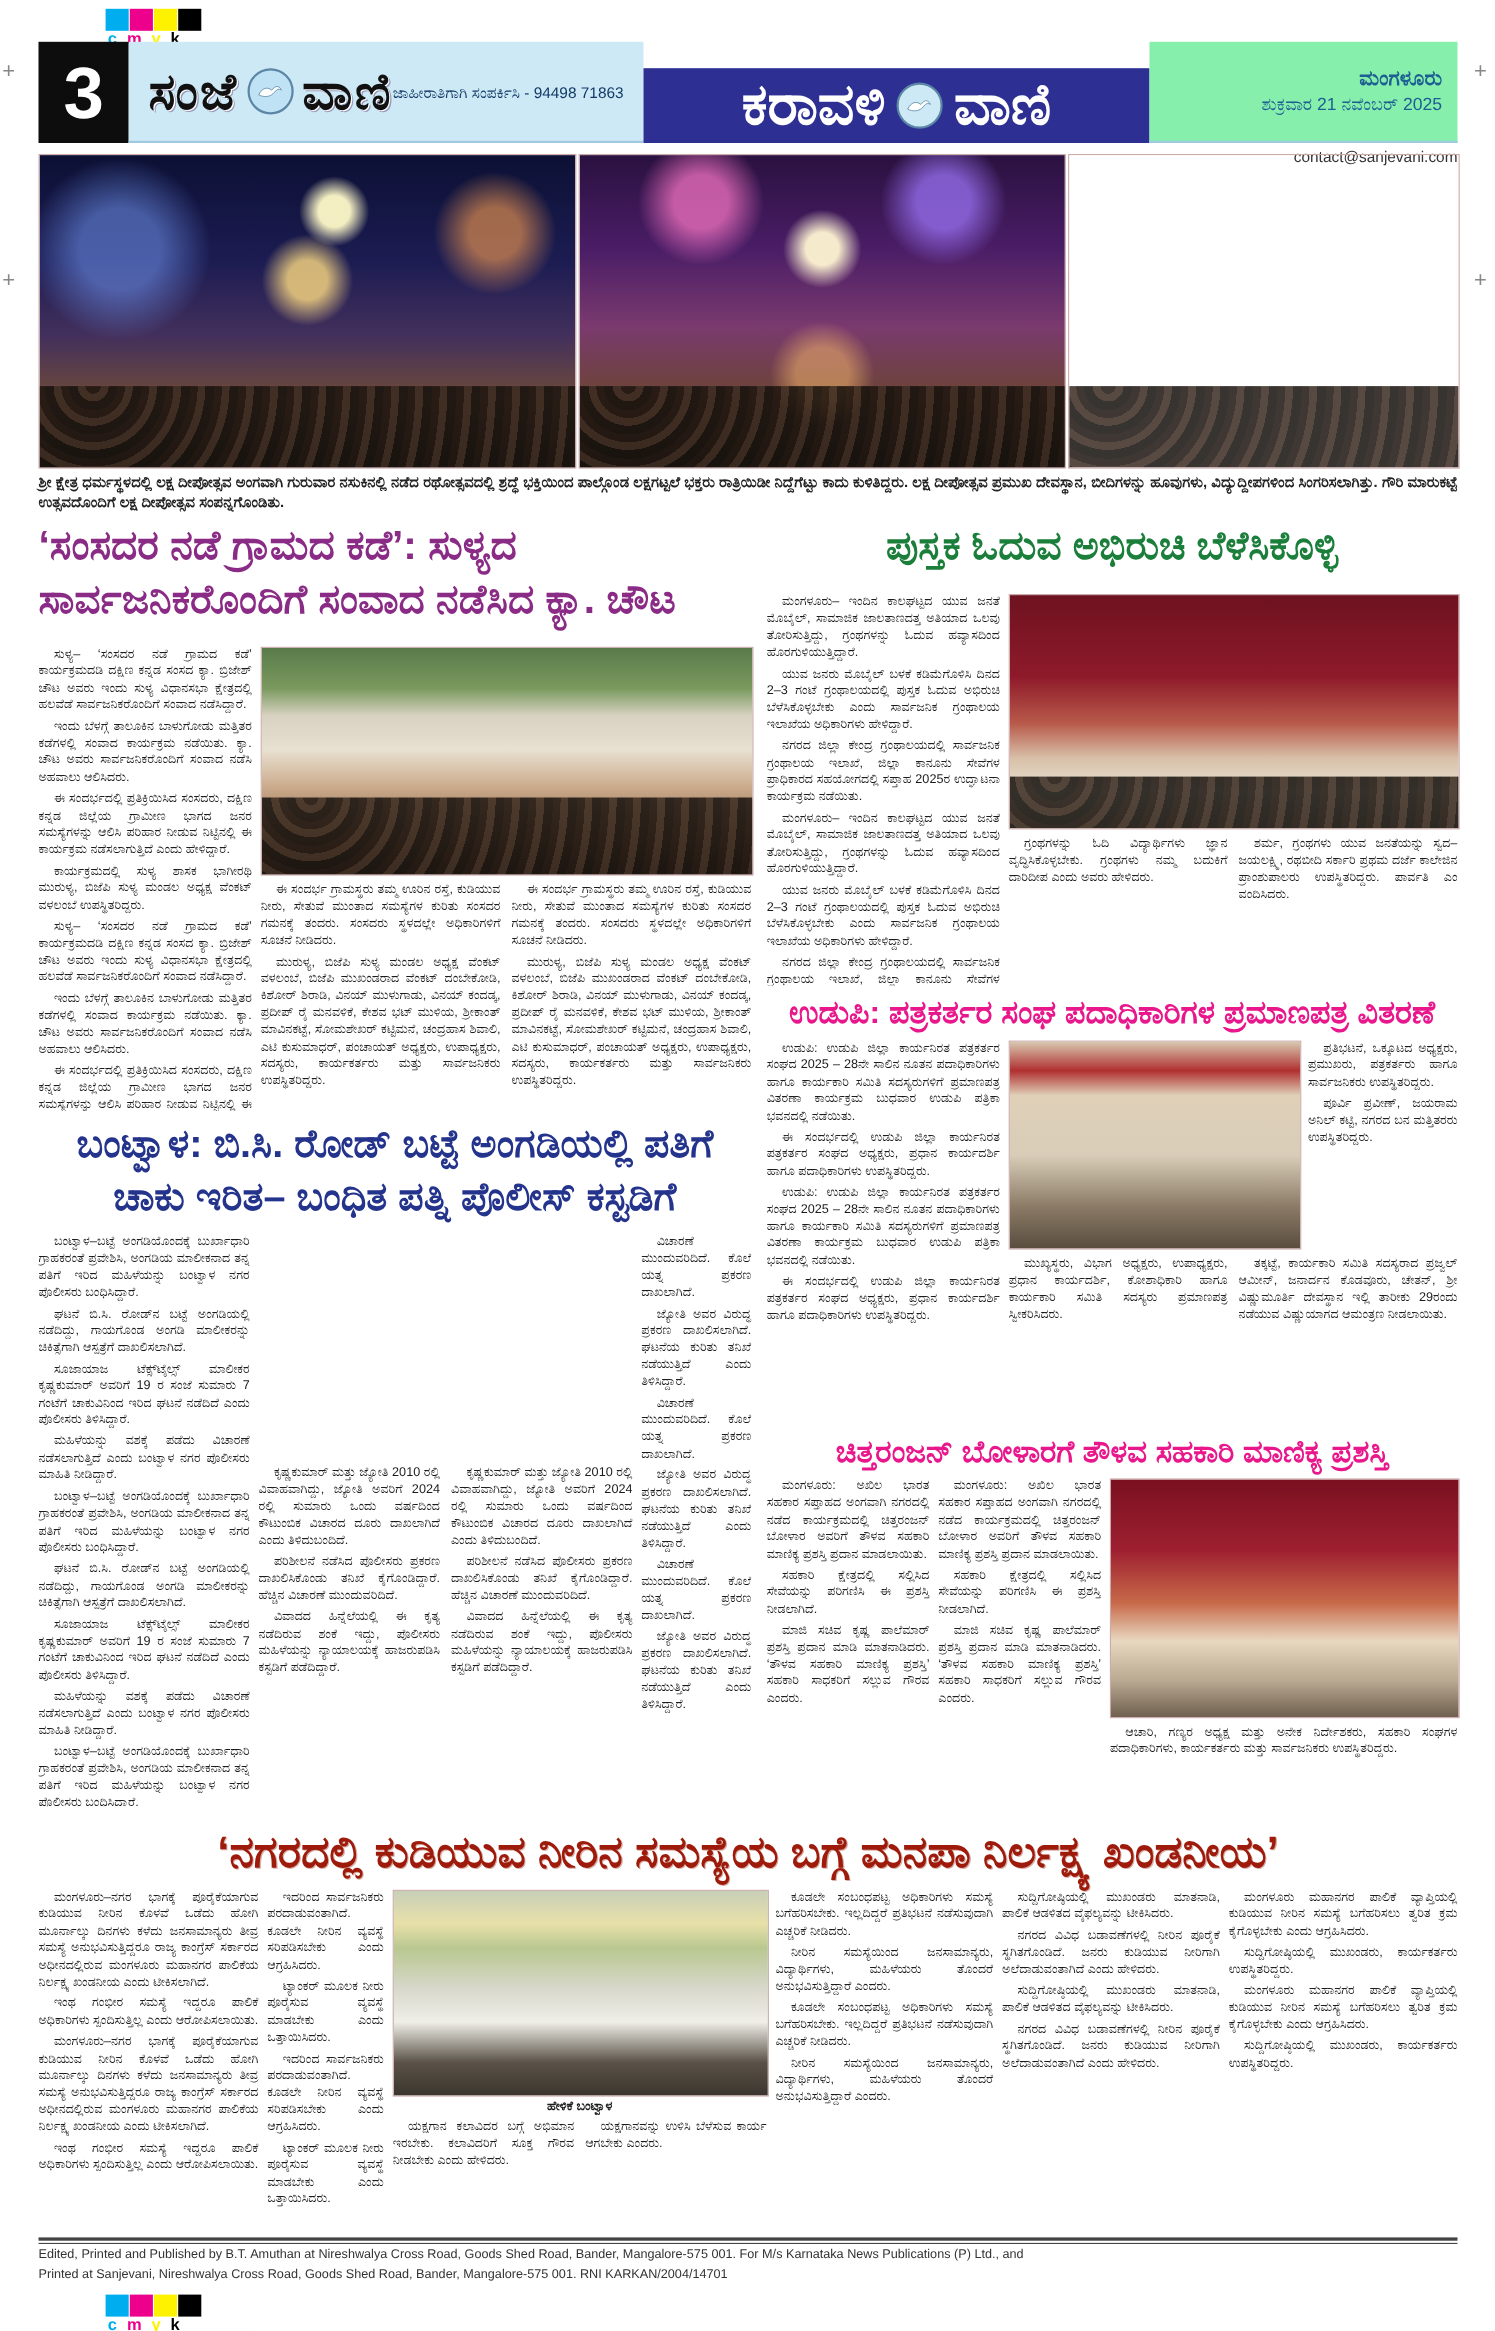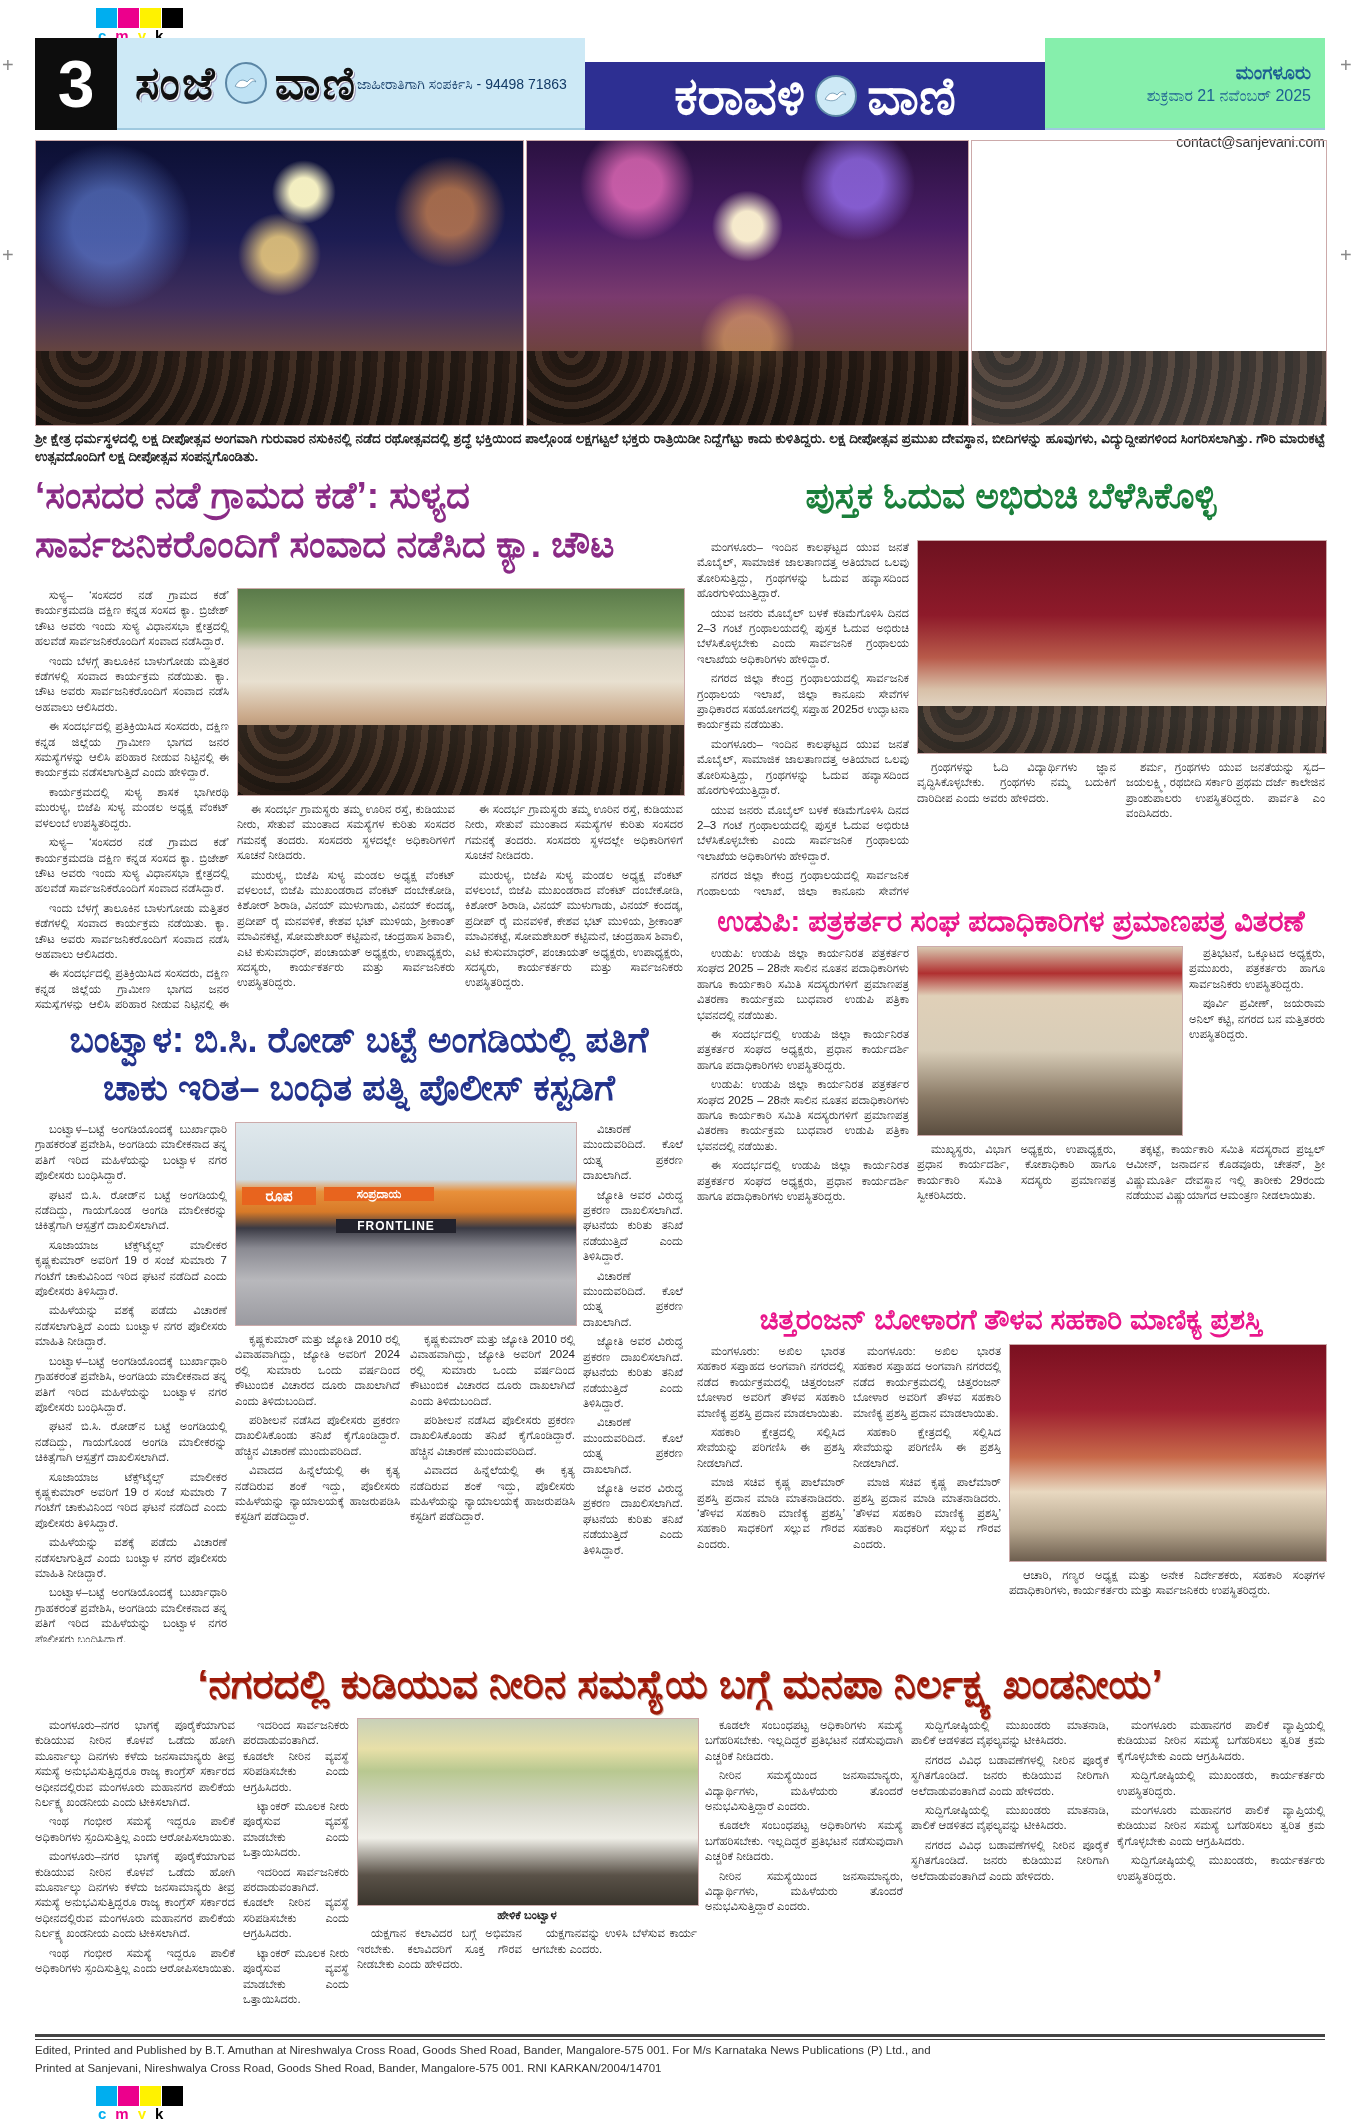--- a/index.html
+++ b/index.html
@@ -205,25 +205,20 @@
       <p>ಬಂಟ್ವಾಳ–ಬಟ್ಟೆ ಅಂಗಡಿಯೊಂದಕ್ಕೆ ಬುರ್ಖಾಧಾರಿ ಗ್ರಾಹಕರಂತೆ ಪ್ರವೇಶಿಸಿ, ಅಂಗಡಿಯ ಮಾಲೀಕನಾದ ತನ್ನ ಪತಿಗೆ ಇರಿದ ಮಹಿಳೆಯನ್ನು ಬಂಟ್ವಾಳ ನಗರ ಪೊಲೀಸರು ಬಂಧಿಸಿದ್ದಾರೆ.</p>
       <p>ಘಟನೆ ಬಿ.ಸಿ. ರೋಡ್‌ನ ಬಟ್ಟೆ ಅಂಗಡಿಯಲ್ಲಿ ನಡೆದಿದ್ದು, ಗಾಯಗೊಂಡ ಅಂಗಡಿ ಮಾಲೀಕರನ್ನು ಚಿಕಿತ್ಸೆಗಾಗಿ ಆಸ್ಪತ್ರೆಗೆ ದಾಖಲಿಸಲಾಗಿದೆ.</p>
       <p>ಸೂಜಾಯಾಜ ಟೆಕ್ಸ್‌ಟೈಲ್ಸ್ ಮಾಲೀಕರ ಕೃಷ್ಣಕುಮಾರ್ ಅವರಿಗೆ 19 ರ ಸಂಜೆ ಸುಮಾರು 7 ಗಂಟೆಗೆ ಚಾಕುವಿನಿಂದ ಇರಿದ ಘಟನೆ ನಡೆದಿದೆ ಎಂದು ಪೊಲೀಸರು ತಿಳಿಸಿದ್ದಾರೆ.</p>
       <p>ಮಹಿಳೆಯನ್ನು ವಶಕ್ಕೆ ಪಡೆದು ವಿಚಾರಣೆ ನಡೆಸಲಾಗುತ್ತಿದೆ ಎಂದು ಬಂಟ್ವಾಳ ನಗರ ಪೊಲೀಸರು ಮಾಹಿತಿ ನೀಡಿದ್ದಾರೆ.</p>
       <p>ಬಂಟ್ವಾಳ–ಬಟ್ಟೆ ಅಂಗಡಿಯೊಂದಕ್ಕೆ ಬುರ್ಖಾಧಾರಿ ಗ್ರಾಹಕರಂತೆ ಪ್ರವೇಶಿಸಿ, ಅಂಗಡಿಯ ಮಾಲೀಕನಾದ ತನ್ನ ಪತಿಗೆ ಇರಿದ ಮಹಿಳೆಯನ್ನು ಬಂಟ್ವಾಳ ನಗರ ಪೊಲೀಸರು ಬಂಧಿಸಿದ್ದಾರೆ.</p>
       <p>ಘಟನೆ ಬಿ.ಸಿ. ರೋಡ್‌ನ ಬಟ್ಟೆ ಅಂಗಡಿಯಲ್ಲಿ ನಡೆದಿದ್ದು, ಗಾಯಗೊಂಡ ಅಂಗಡಿ ಮಾಲೀಕರನ್ನು ಚಿಕಿತ್ಸೆಗಾಗಿ ಆಸ್ಪತ್ರೆಗೆ ದಾಖಲಿಸಲಾಗಿದೆ.</p>
       <p>ಸೂಜಾಯಾಜ ಟೆಕ್ಸ್‌ಟೈಲ್ಸ್ ಮಾಲೀಕರ ಕೃಷ್ಣಕುಮಾರ್ ಅವರಿಗೆ 19 ರ ಸಂಜೆ ಸುಮಾರು 7 ಗಂಟೆಗೆ ಚಾಕುವಿನಿಂದ ಇರಿದ ಘಟನೆ ನಡೆದಿದೆ ಎಂದು ಪೊಲೀಸರು ತಿಳಿಸಿದ್ದಾರೆ.</p>
       <p>ಮಹಿಳೆಯನ್ನು ವಶಕ್ಕೆ ಪಡೆದು ವಿಚಾರಣೆ ನಡೆಸಲಾಗುತ್ತಿದೆ ಎಂದು ಬಂಟ್ವಾಳ ನಗರ ಪೊಲೀಸರು ಮಾಹಿತಿ ನೀಡಿದ್ದಾರೆ.</p>
       <p>ಬಂಟ್ವಾಳ–ಬಟ್ಟೆ ಅಂಗಡಿಯೊಂದಕ್ಕೆ ಬುರ್ಖಾಧಾರಿ ಗ್ರಾಹಕರಂತೆ ಪ್ರವೇಶಿಸಿ, ಅಂಗಡಿಯ ಮಾಲೀಕನಾದ ತನ್ನ ಪತಿಗೆ ಇರಿದ ಮಹಿಳೆಯನ್ನು ಬಂಟ್ವಾಳ ನಗರ ಪೊಲೀಸರು ಬಂಧಿಸಿದ್ದಾರೆ.</p>
     </div>
-  <div class="photo ph-street" style="left:235px;top:1122px;width:340px;height:202px;">
-    <span class="sign" style="left:6px;top:64px;width:74px;background:#e8641e;color:#fff;font-size:15px;">ರೂಪ</span>
-    <span class="sign" style="left:88px;top:64px;width:110px;background:#e8641e;color:#fff;font-size:12px;">ಸಂಪ್ರದಾಯ</span>
-    <span class="sign" style="left:100px;top:96px;width:120px;background:#22222c;color:#fff;font-size:12px;letter-spacing:1px;">FRONTLINE</span>
-  </div>
   <div class="abs body-txt cols2" style="left:235px;top:1332px;width:340px;height:310px;">
       <p>ಕೃಷ್ಣಕುಮಾರ್ ಮತ್ತು ಜ್ಯೋತಿ 2010 ರಲ್ಲಿ ವಿವಾಹವಾಗಿದ್ದು, ಜ್ಯೋತಿ ಅವರಿಗೆ 2024 ರಲ್ಲಿ ಸುಮಾರು ಒಂದು ವರ್ಷದಿಂದ ಕೌಟುಂಬಿಕ ವಿಚಾರದ ದೂರು ದಾಖಲಾಗಿದೆ ಎಂದು ತಿಳಿದುಬಂದಿದೆ.</p>
       <p>ಪರಿಶೀಲನೆ ನಡೆಸಿದ ಪೊಲೀಸರು ಪ್ರಕರಣ ದಾಖಲಿಸಿಕೊಂಡು ತನಿಖೆ ಕೈಗೊಂಡಿದ್ದಾರೆ. ಹೆಚ್ಚಿನ ವಿಚಾರಣೆ ಮುಂದುವರಿದಿದೆ.</p>
       <p>ವಿವಾದದ ಹಿನ್ನೆಲೆಯಲ್ಲಿ ಈ ಕೃತ್ಯ ನಡೆದಿರುವ ಶಂಕೆ ಇದ್ದು, ಪೊಲೀಸರು ಮಹಿಳೆಯನ್ನು ನ್ಯಾಯಾಲಯಕ್ಕೆ ಹಾಜರುಪಡಿಸಿ ಕಸ್ಟಡಿಗೆ ಪಡೆದಿದ್ದಾರೆ.</p>
       <p>ಕೃಷ್ಣಕುಮಾರ್ ಮತ್ತು ಜ್ಯೋತಿ 2010 ರಲ್ಲಿ ವಿವಾಹವಾಗಿದ್ದು, ಜ್ಯೋತಿ ಅವರಿಗೆ 2024 ರಲ್ಲಿ ಸುಮಾರು ಒಂದು ವರ್ಷದಿಂದ ಕೌಟುಂಬಿಕ ವಿಚಾರದ ದೂರು ದಾಖಲಾಗಿದೆ ಎಂದು ತಿಳಿದುಬಂದಿದೆ.</p>
       <p>ಪರಿಶೀಲನೆ ನಡೆಸಿದ ಪೊಲೀಸರು ಪ್ರಕರಣ ದಾಖಲಿಸಿಕೊಂಡು ತನಿಖೆ ಕೈಗೊಂಡಿದ್ದಾರೆ. ಹೆಚ್ಚಿನ ವಿಚಾರಣೆ ಮುಂದುವರಿದಿದೆ.</p>
       <p>ವಿವಾದದ ಹಿನ್ನೆಲೆಯಲ್ಲಿ ಈ ಕೃತ್ಯ ನಡೆದಿರುವ ಶಂಕೆ ಇದ್ದು, ಪೊಲೀಸರು ಮಹಿಳೆಯನ್ನು ನ್ಯಾಯಾಲಯಕ್ಕೆ ಹಾಜರುಪಡಿಸಿ ಕಸ್ಟಡಿಗೆ ಪಡೆದಿದ್ದಾರೆ.</p>
     </div>
   <div class="abs body-txt" style="left:583px;top:1122px;width:100px;height:520px;">
       <p>ವಿಚಾರಣೆ ಮುಂದುವರಿದಿದೆ. ಕೊಲೆ ಯತ್ನ ಪ್ರಕರಣ ದಾಖಲಾಗಿದೆ.</p>

